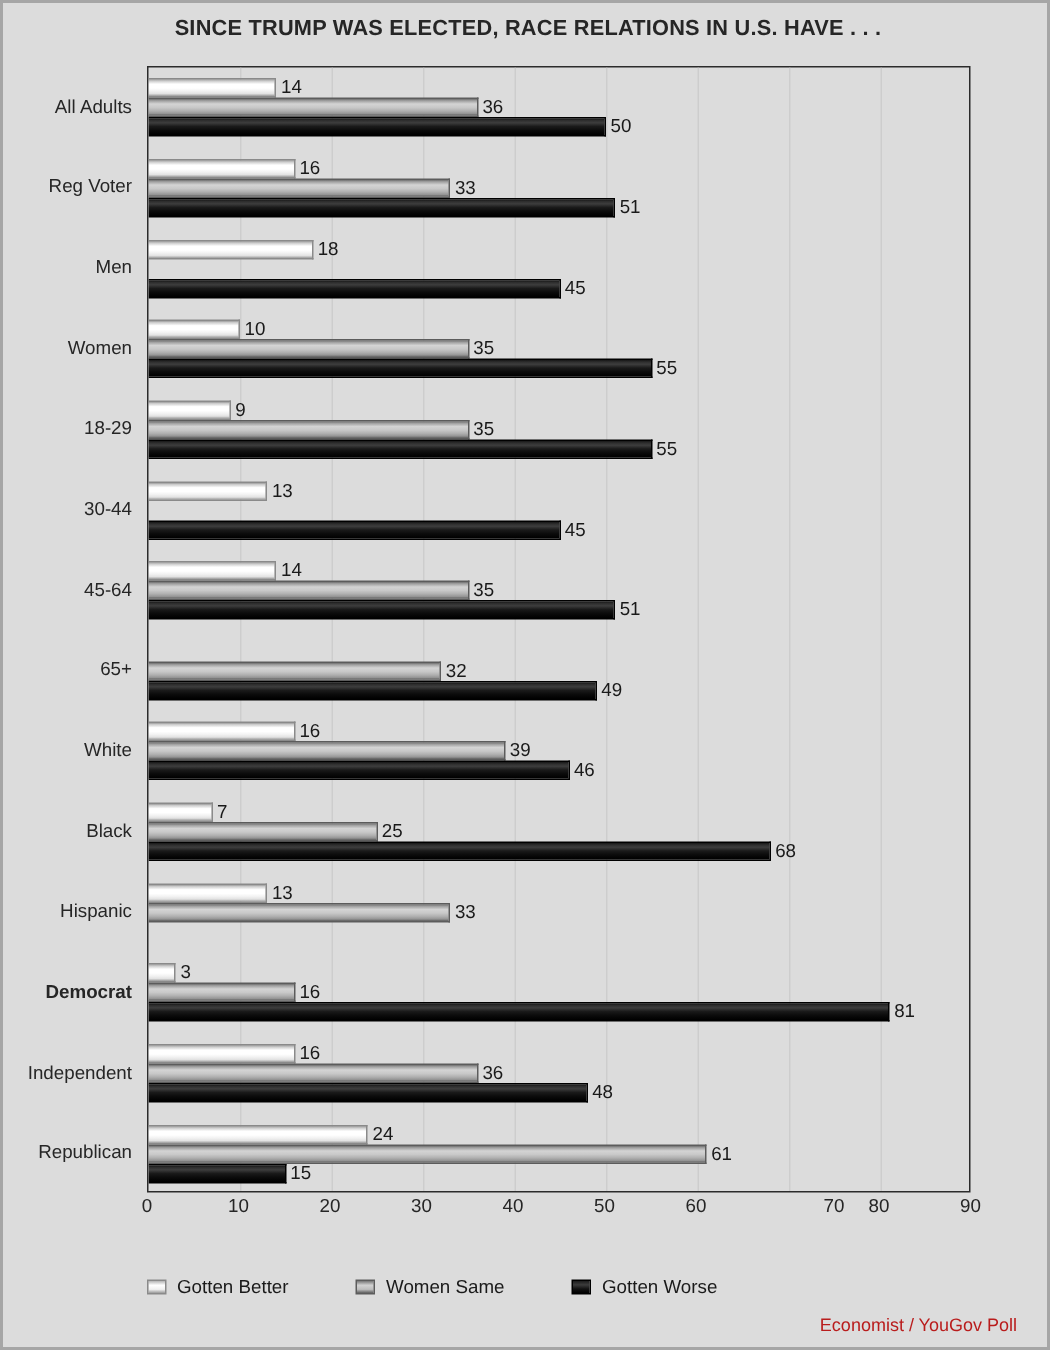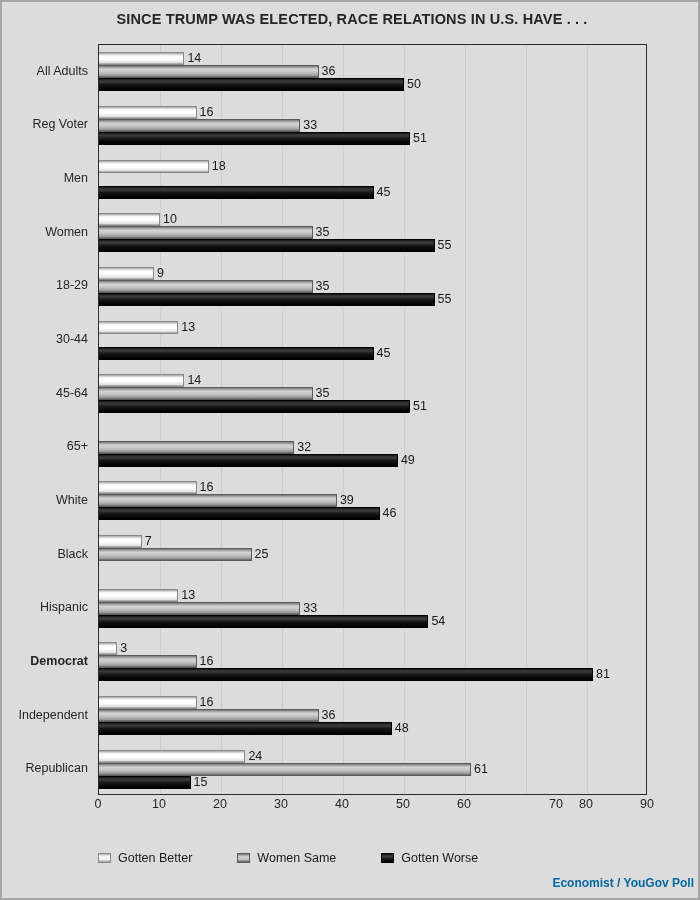--- a/index.html
+++ b/index.html
@@ -170,26 +170,25 @@
     border: 1px solid #000000;
   }
   .legend-label {
     font-size: 12.5px;
     color: #1a1a1a;
     white-space: nowrap;
   }
   
   #source-note {
     position: absolute;
-    right: 4px;
+    right: 20px;
     bottom: 8px;
     font-size: 12px;
-    color: #0369a1;
-    white-space: nowrap;
-    font-weight: bold;
+    color: #b91c1c;
+    white-space: nowrap;
   }
 </style>
 </head>
 <body>
 
 <div id="root">
 
   <div id="chart-title">SINCE TRUMP WAS ELECTED, RACE RELATIONS IN U.S. HAVE . . .</div>
 
   <div id="cat-axis">
@@ -334,33 +333,33 @@
       </div>
       <div class="cat-group" style="top: 482.786px; height: 53.6429px;">
         <div class="bar-row" style="top: 7.32143px;">
           <div class="bar better" title="Black — Gotten Better: 7" style="width: 42.7px;"></div>
           <div class="bar-value" style="left: 45.7px;">7</div>
         </div>
         <div class="bar-row" style="top: 20.3214px;">
           <div class="bar same" title="Black — Stayed Same: 25" style="width: 152.5px;"></div>
           <div class="bar-value" style="left: 155.5px;">25</div>
         </div>
+        <div class="bar-row" style="top: 33.3214px;">
+          <div class="bar worse" title="Black — Gotten Worse: 68" style="width: 414.8px;"></div>
+          <div class="bar-value" style="left: 417.8px;">68</div>
+        </div>
       </div>
       <div class="cat-group" style="top: 536.429px; height: 53.6429px;">
         <div class="bar-row" style="top: 7.32143px;">
           <div class="bar better" title="Hispanic — Gotten Better: 13" style="width: 79.3px;"></div>
           <div class="bar-value" style="left: 82.3px;">13</div>
         </div>
         <div class="bar-row" style="top: 20.3214px;">
           <div class="bar same" title="Hispanic — Stayed Same: 33" style="width: 201.3px;"></div>
           <div class="bar-value" style="left: 204.3px;">33</div>
-        </div>
-        <div class="bar-row" style="top: 33.3214px;">
-          <div class="bar worse" title="Hispanic — Gotten Worse: 54" style="width: 329.4px;"></div>
-          <div class="bar-value" style="left: 332.4px;">54</div>
         </div>
       </div>
       <div class="cat-group" style="top: 590.071px; height: 53.6429px;">
         <div class="bar-row" style="top: 7.32143px;">
           <div class="bar better" title="Democrat — Gotten Better: 3" style="width: 18.3px;"></div>
           <div class="bar-value" style="left: 21.3px;">3</div>
         </div>
         <div class="bar-row" style="top: 20.3214px;">
           <div class="bar same" title="Democrat — Stayed Same: 16" style="width: 97.6px;"></div>
           <div class="bar-value" style="left: 100.6px;">16</div>

